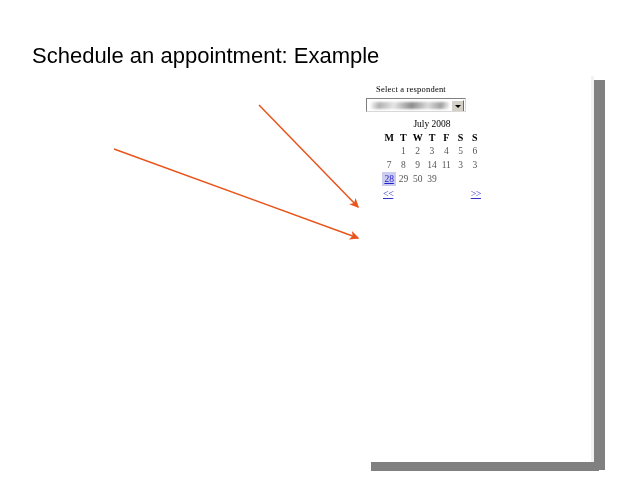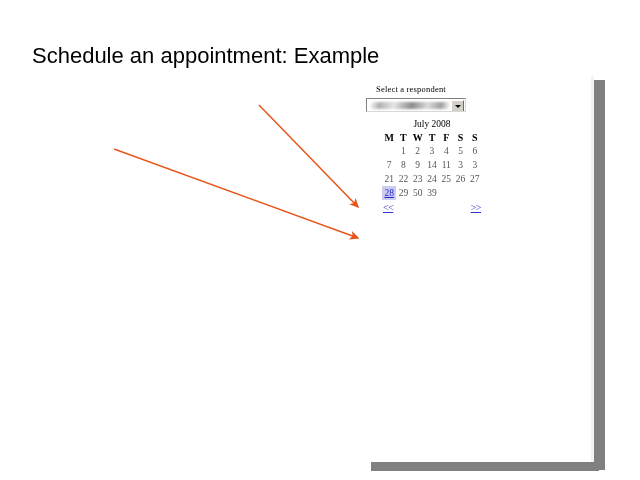--- a/index.html
+++ b/index.html
@@ -257,29 +257,20 @@
           <tr>
             <td>7</td>
             <td>8</td>
             <td>9</td>
             <td>14</td>
             <td>11</td>
             <td>3</td>
             <td>3</td>
           </tr>
           <tr>
-            <td>21</td>
-            <td>22</td>
-            <td>23</td>
-            <td>24</td>
-            <td>25</td>
-            <td>26</td>
-            <td>27</td>
-          </tr>
-          <tr>
             <td class="selected">28</td>
             <td>29</td>
             <td>50</td>
             <td>39</td>
             <td class="empty"></td>
             <td class="empty"></td>
             <td class="empty"></td>
           </tr>
         </tbody>
       </table>

